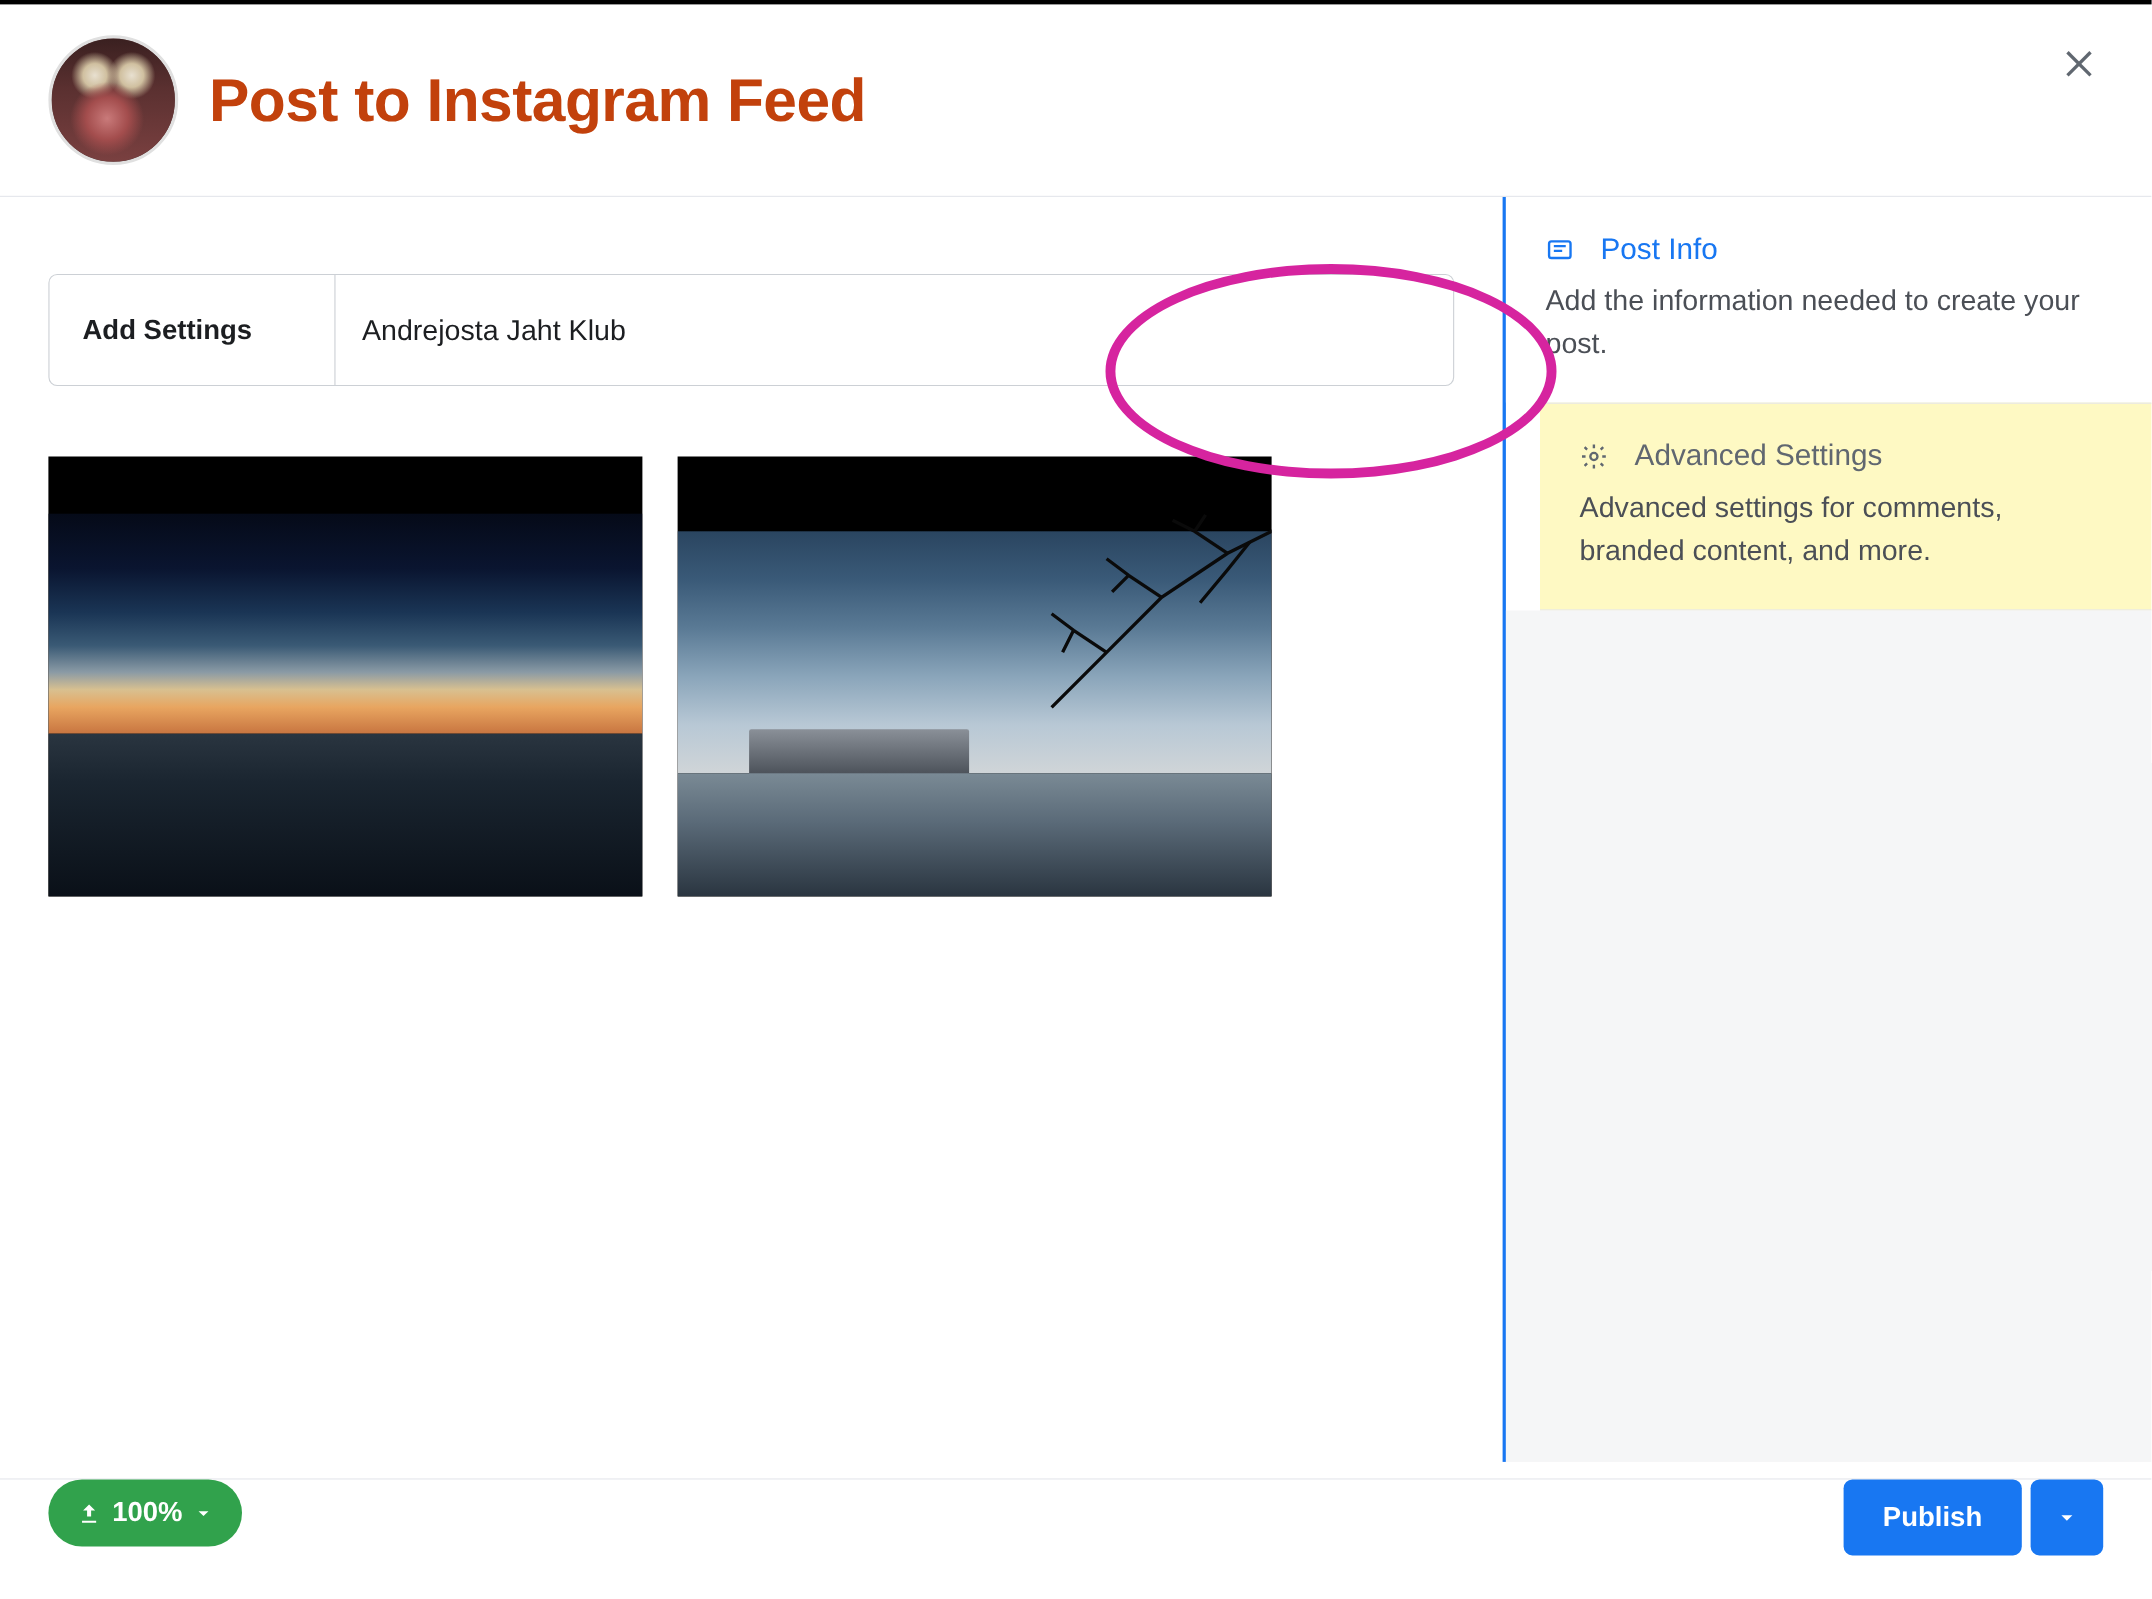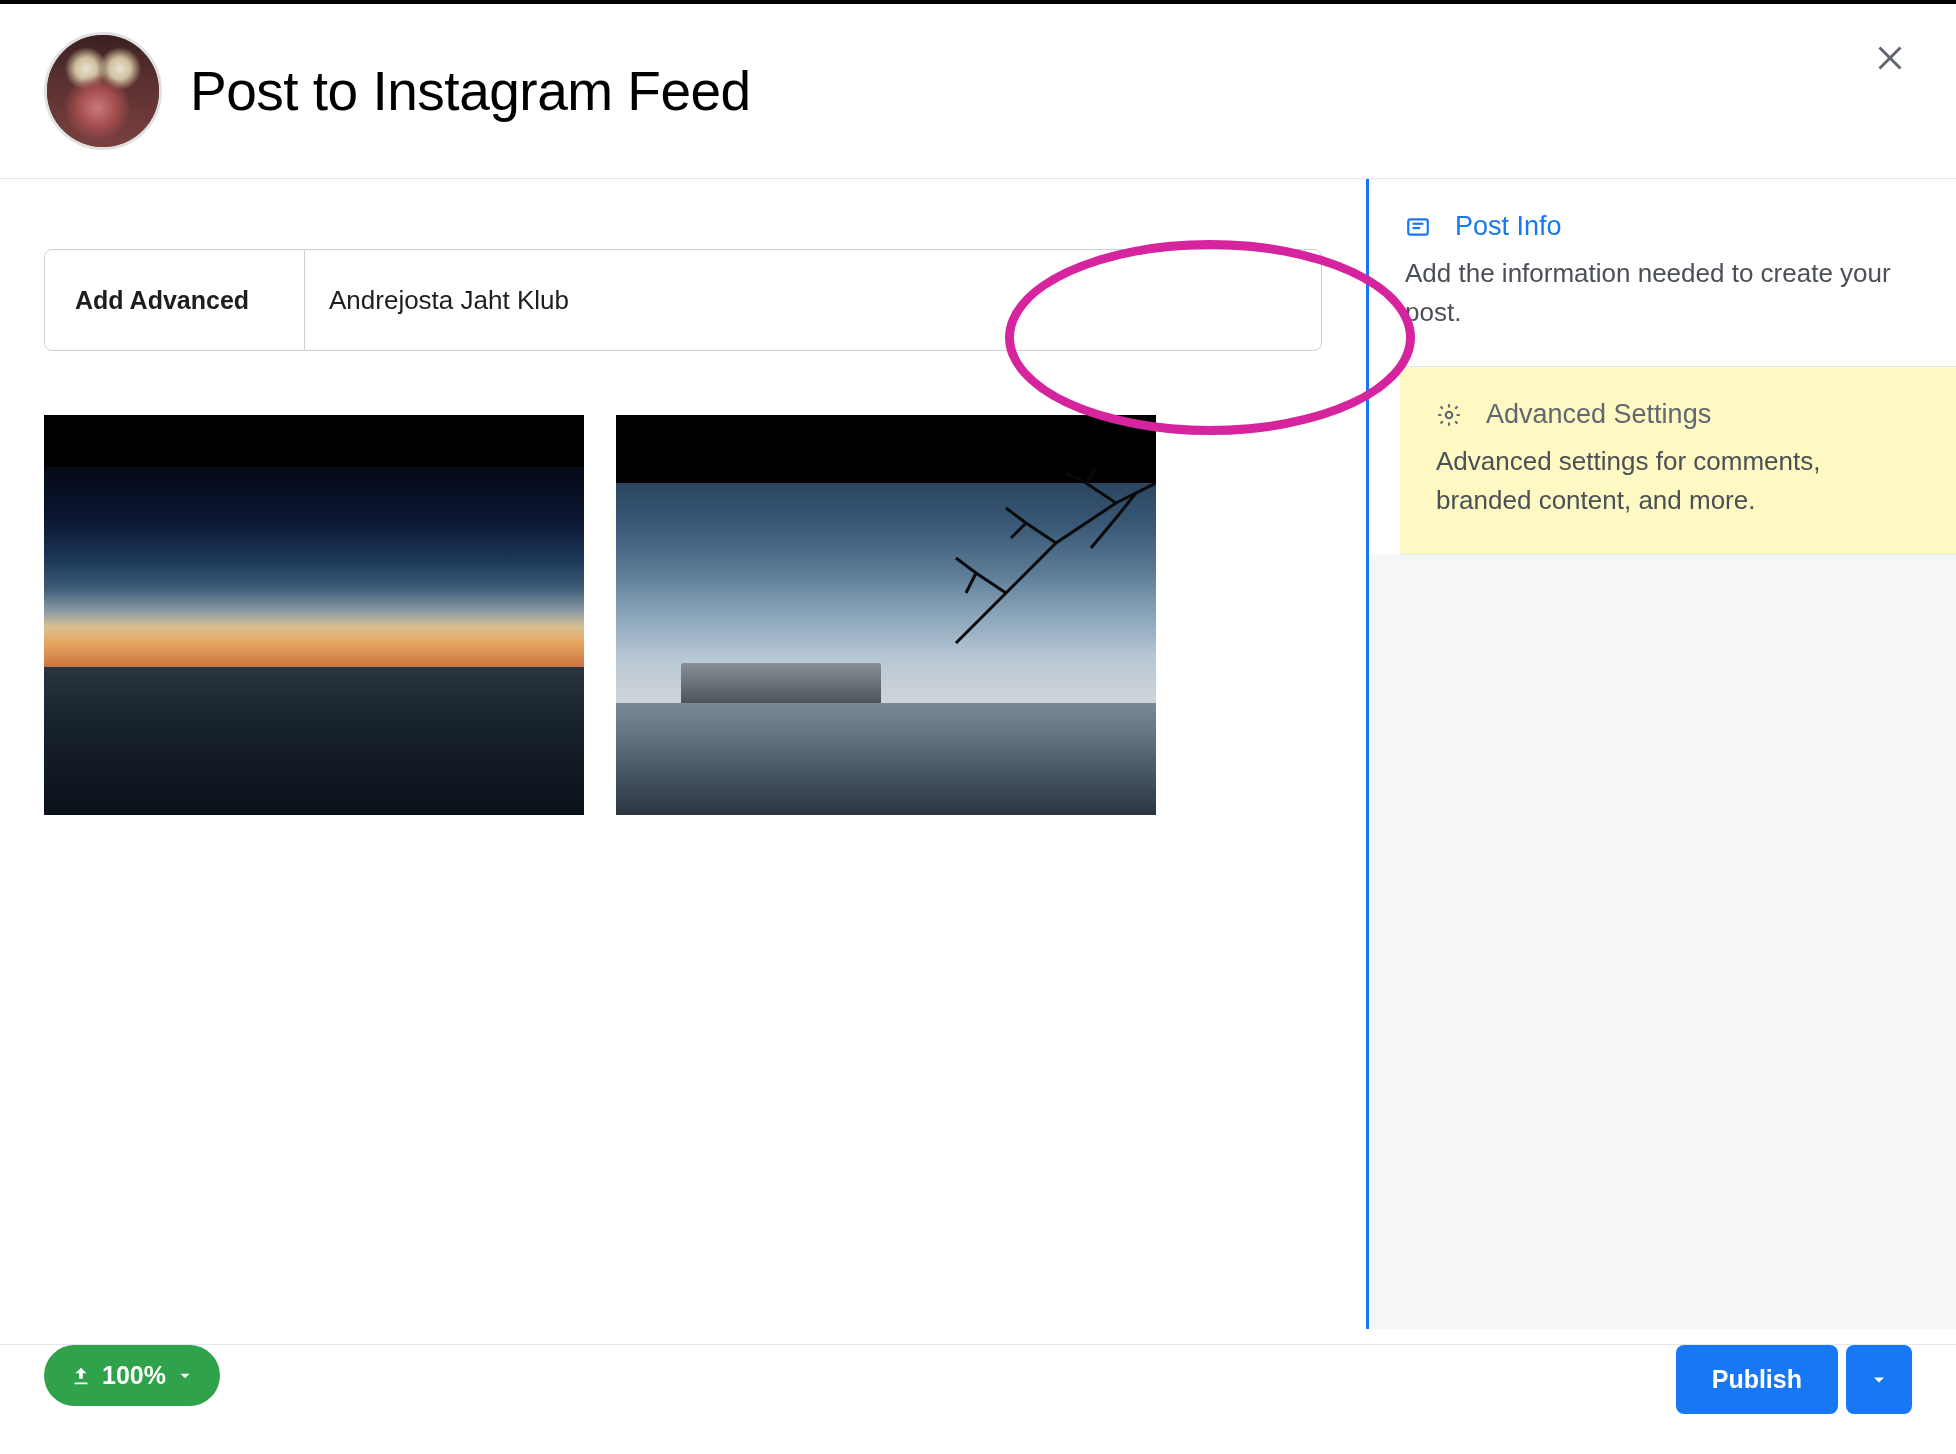--- a/index.html
+++ b/index.html
@@ -43,22 +43,22 @@
       margin-left: 28px;
     }
     .header-subtitle {
       font-size: 25px;
       font-weight: 600;
       color: #8a8d91;
       margin-bottom: 2px;
     }
     .header-title {
       font-size: 55px;
-      font-weight: 400;
-      color: #000000;
+      font-weight: 700;
+      color: #c2410c;
       letter-spacing: -0.5px;
     }
     .close-btn {
       position: absolute;
       top: 32px;
       right: 44px;
       width: 44px;
       height: 44px;
       display: flex;
       align-items: center;
@@ -333,21 +333,21 @@
         <line x1="19" y1="5" x2="5" y2="19"></line>
     </svg>
   </button>
 </div>
 
 <div class="body">
   <div class="left-pane">
 
 
     <div class="location-row">
-      <div class="location-label">Add Advanced</div>
+      <div class="location-label">Add Settings</div>
       <div class="location-value">Andrejosta Jaht Klub</div>
     </div>
 
     <div class="thumbnails">
       <div class="thumb thumb1">
         <div class="sky"></div>
         <div class="water"></div>
       </div>
       <div class="thumb thumb2">
         <div class="sky"></div>

